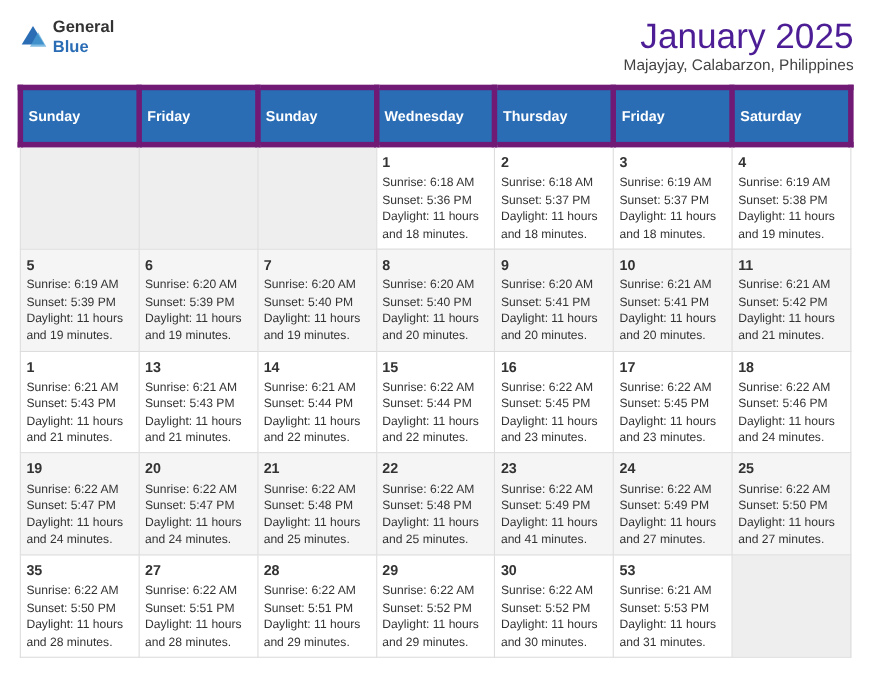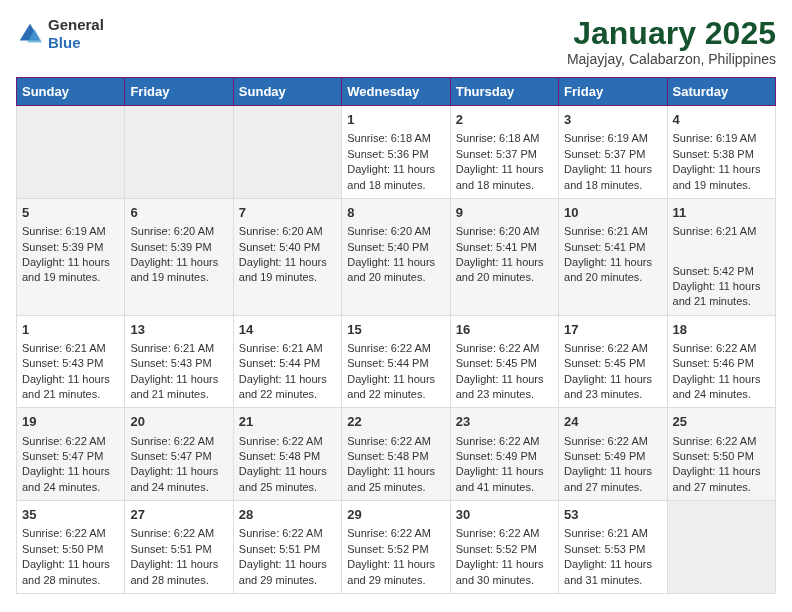--- a/index.html
+++ b/index.html
@@ -35,41 +35,41 @@
     }
     .logo-icon {
       width: 28px;
       height: 28px;
     }
     .title-block {
       text-align: right;
     }
     .title-block h1 {
       font-size: 32px;
-      font-weight: bold;
-      color: #14532d;
+      font-weight: normal;
+      color: #4c1d95;
       line-height: 1.1;
     }
     .title-block p {
       font-size: 14px;
       color: #444;
     }
     .calendar {
       width: 100%;
       border-collapse: collapse;
       border: 1px solid #ccc;
     }
     .calendar thead tr th {
       background-color: #2a6db5;
       color: #fff;
       font-size: 13px;
       font-weight: bold;
-      padding: 6px 5px;
+      padding: 16px 5px;
       text-align: left;
-      border: 1px solid #701a75;
+      border: 5px solid #701a75;
       margin-left: 32px;
     }
     .calendar tbody tr td {
       vertical-align: top;
       font-size: 11px;
       color: #333;
       padding: 5px 5px 5px 5px;
       border: 1px solid #ddd;
       min-width: 100px;
       min-height: 80px;
@@ -194,21 +194,21 @@
         <td>
           <span class="day-num">10</span>
           <span style="display: block;">Sunrise: 6:21 AM</span>
           <span style="display: block;">Sunset: 5:41 PM</span>
           <span style="display: block;">Daylight: 11 hours</span>
           <span style="display: block;">and 20 minutes.</span>
         </td>
         <td>
           <span class="day-num">11</span>
           <span style="display: block;">Sunrise: 6:21 AM</span>
-          <span style="display: block; margin-top: 24px;">Sunset: 5:42 PM</span>
+          <span style="display: block;">Sunset: 5:42 PM</span>
           <span style="display: block;">Daylight: 11 hours</span>
           <span style="display: block;">and 21 minutes.</span>
         </td>
       </tr>
       <tr>
         <td>
           <span class="day-num">1</span>
           <span style="display: block;">Sunrise: 6:21 AM</span>
           <span style="display: block;">Sunset: 5:43 PM</span>
           <span style="display: block;">Daylight: 11 hours</span>

